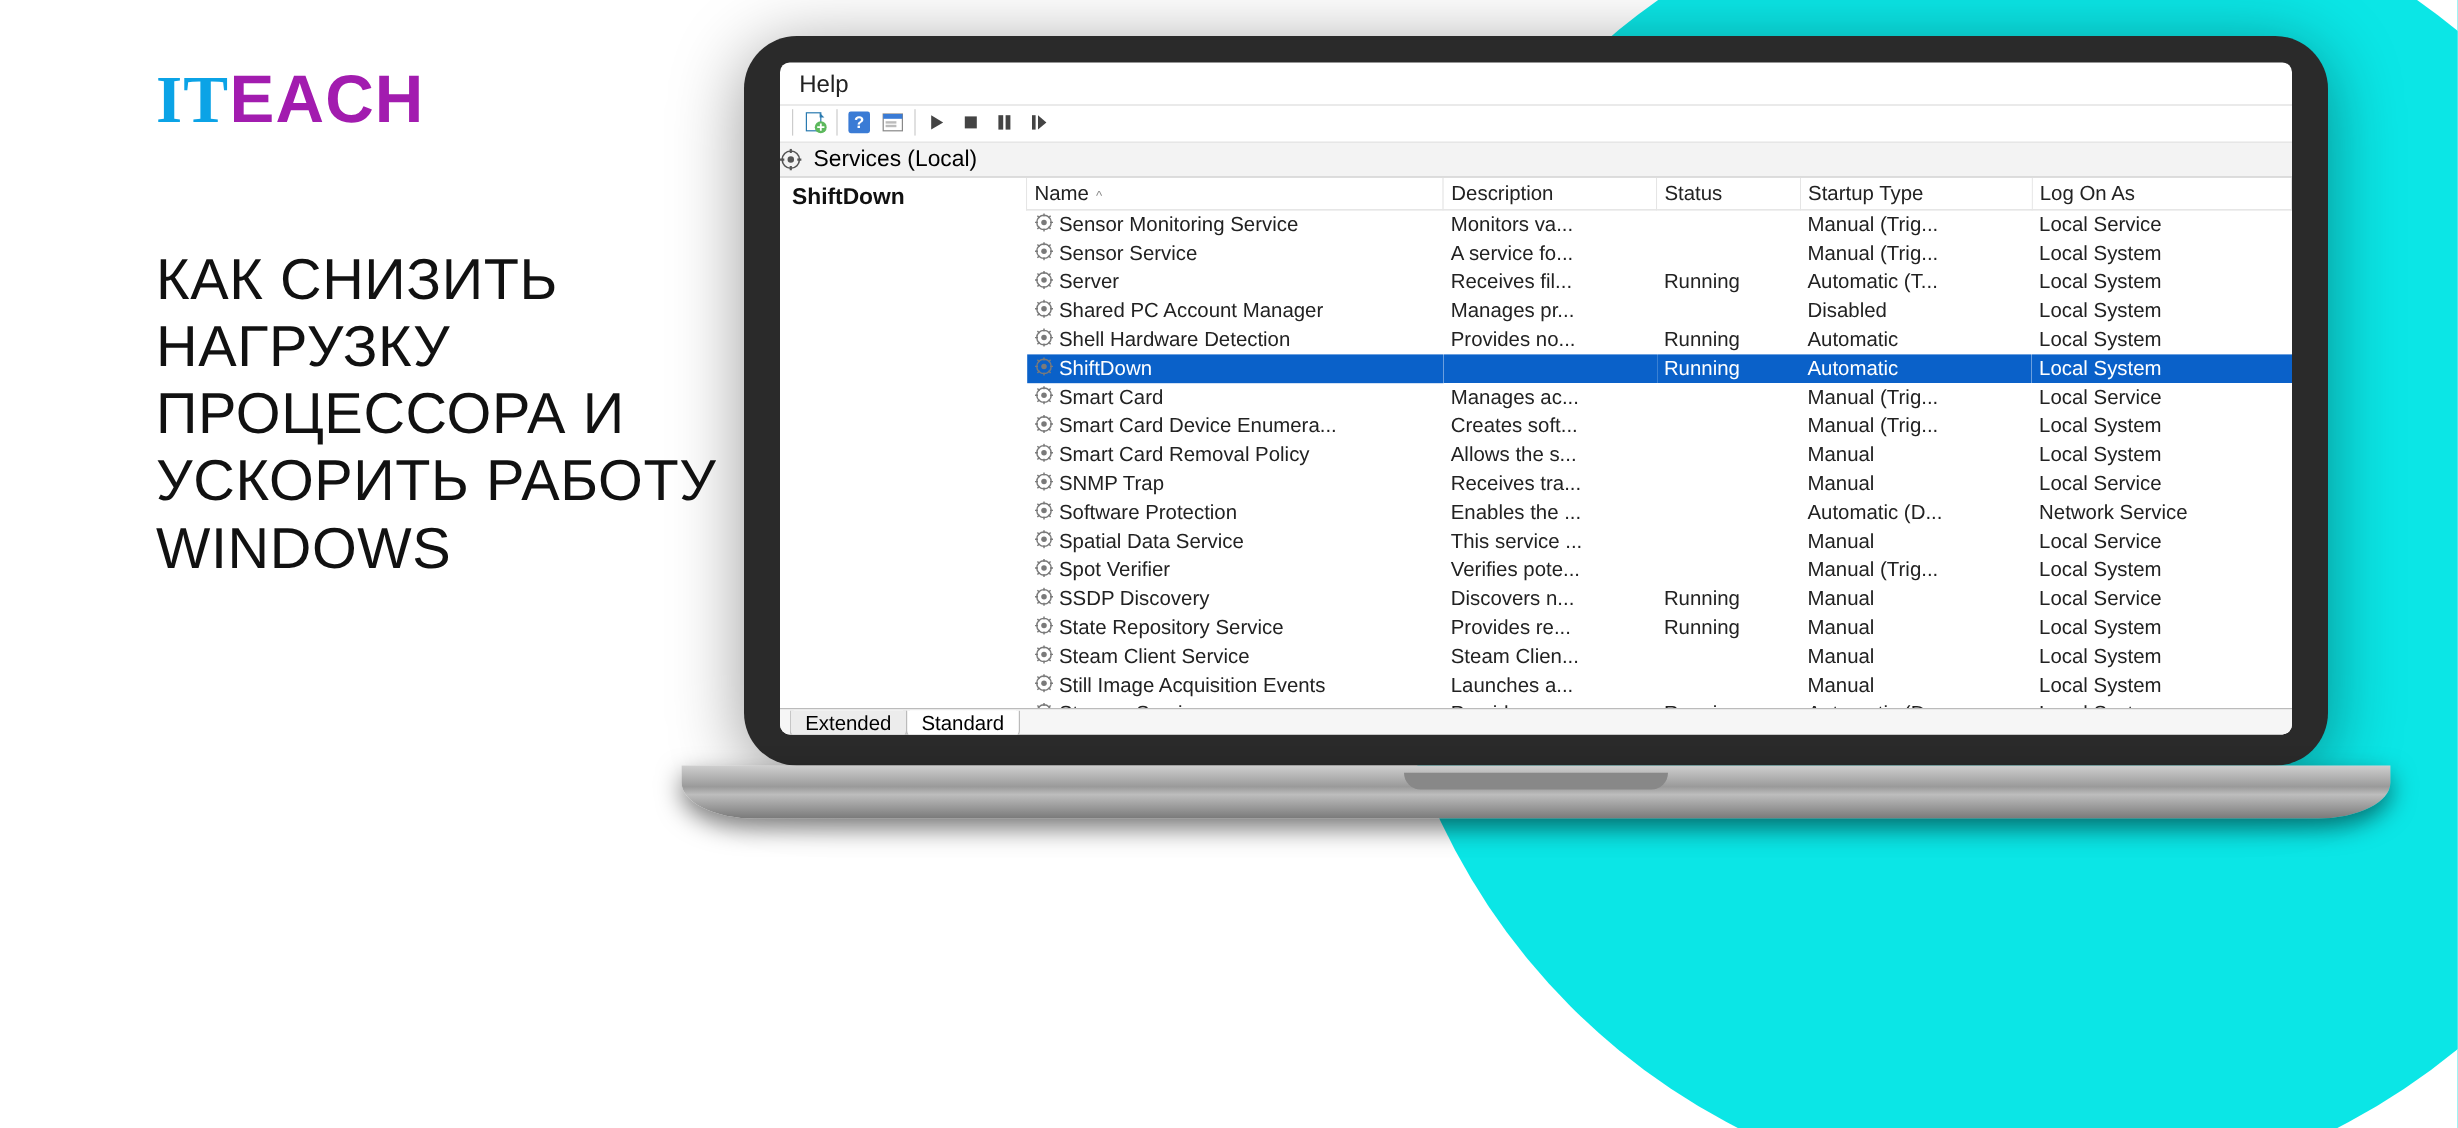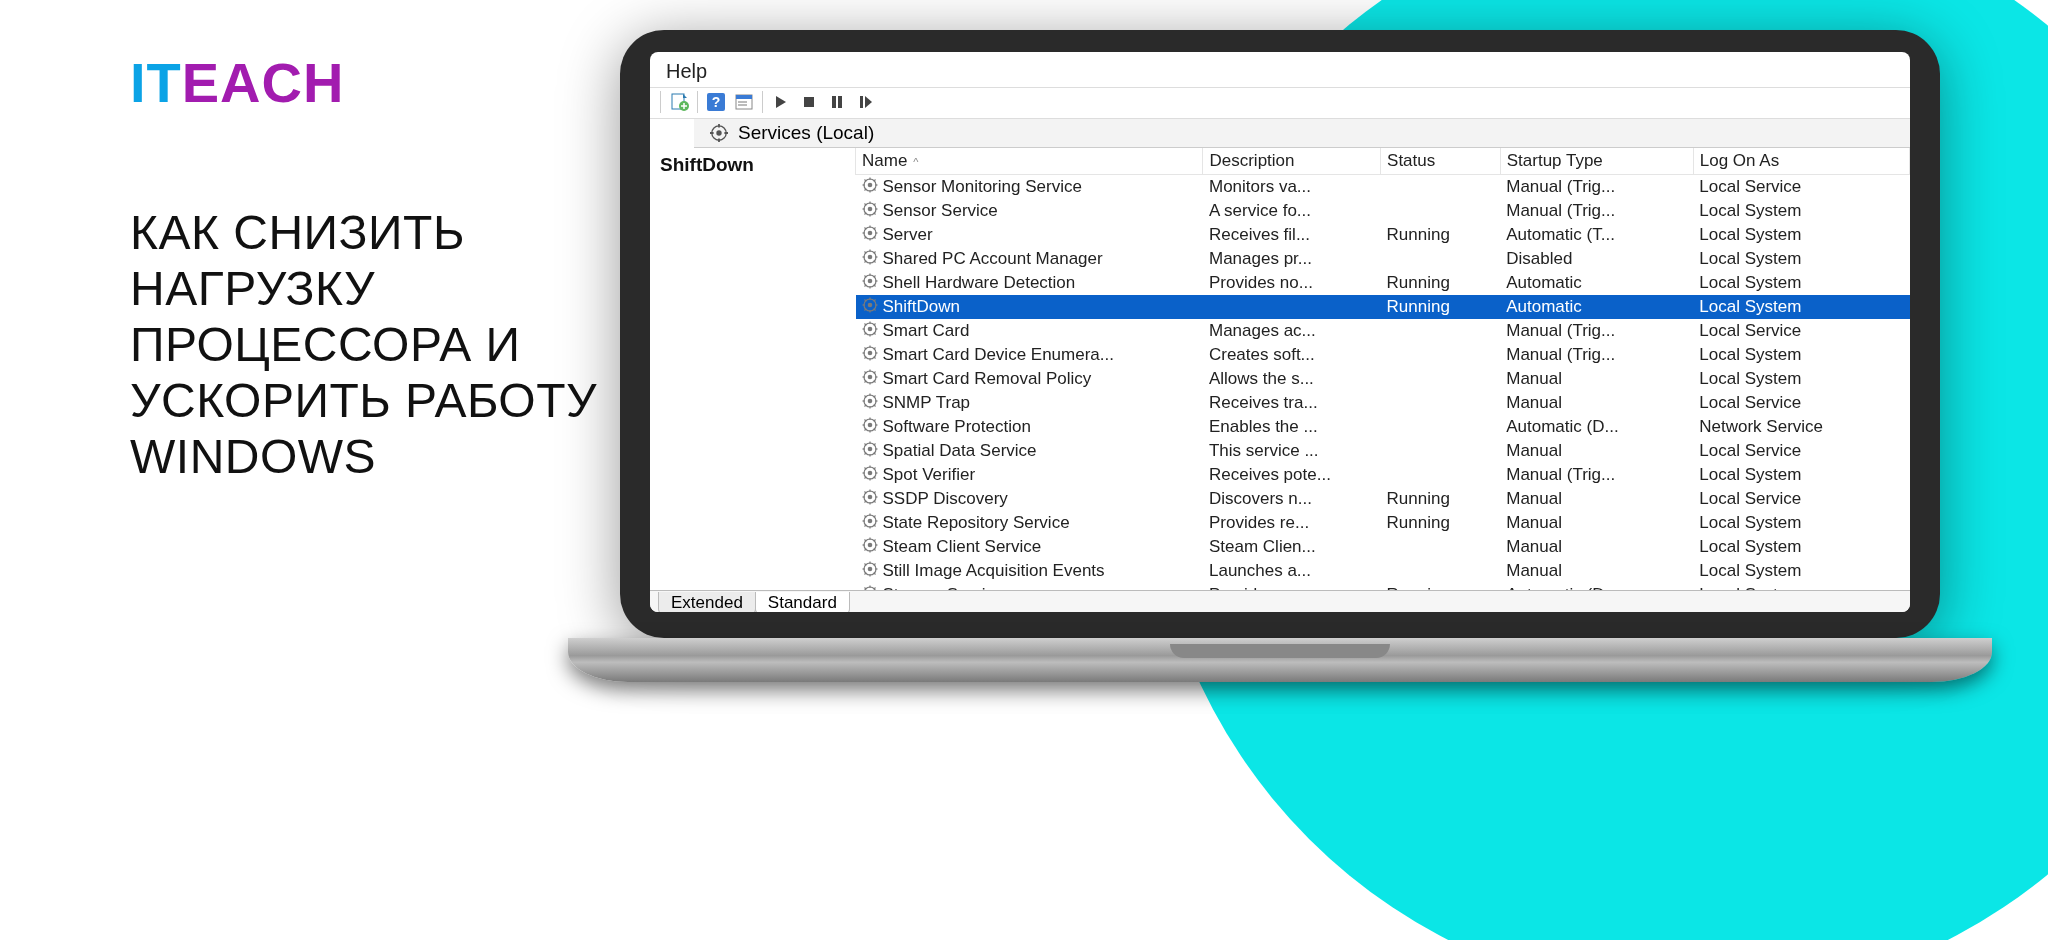--- a/index.html
+++ b/index.html
@@ -23,21 +23,21 @@
     z-index: 0;
   }
   .left-panel {
     position: absolute;
     left: 130px;
     top: 50px;
     width: 500px;
     z-index: 2;
   }
   .logo { font-size: 56px; font-weight: 900; letter-spacing: 1px; margin-bottom: 90px; }
-  .logo .blue { color: #0BA3E6; }
+  .logo .blue { color: #0BA3E6; font-family: Liberation Serif, serif; }
   .logo .black { color: #a21caf; }
   .headline {
     font-size: 48px;
     line-height: 56px;
     font-weight: 400;
     color: #111;
     font-family: "Segoe UI Light","Helvetica Neue",Arial,sans-serif;
     letter-spacing: 0.5px;
   }
   
@@ -77,21 +77,21 @@
   .menubar span { padding: 2px 6px; display:inline-block; }
   .toolbar {
     display:flex; align-items:center; gap:4px; padding:2px 8px 4px 8px;
     border-top:1px solid #ddd; border-bottom:1px solid #ddd;
   }
   .toolbar .sep { width:1px; height:22px; background:#ccc; margin:0 2px;}
   .toolbar .btn { width:24px; height:24px; display:flex; align-items:center; justify-content:center; border:1px solid transparent; }
   .toolbar svg { display:block; }
   .nav-row {
     background:#f3f3f3; border-bottom:1px solid #ccc;
-    padding:3px 16px; display:flex; align-items:center; gap:10px; font-size:19px;margin-left:44px;
+    padding:3px 0; display:flex; align-items:center; gap:10px; font-size:19px;
   }
   .nav-row .gear-icon { width:18px; height:18px; }
   .body-split { display:flex; height: calc(100% - 118px); }
   .left-title { width:205px; padding:6px 10px; font-weight:700; font-size:19px; color:#111; }
   .grid-wrap { flex:1; overflow:hidden; display:flex; flex-direction:column; }
   .grid {
     flex:1; overflow:auto; font-size:17px; color:#222;
   }
   .grid table { border-collapse:collapse; width:100%; table-layout:fixed; }
   .grid th {
@@ -502,21 +502,21 @@
                             <line x1="0.5" y1="8" x2="3" y2="8"></line>
                             <line x1="13" y1="8" x2="15.5" y2="8"></line>
                             <line x1="2.5" y1="2.5" x2="4.3" y2="4.3"></line>
                             <line x1="11.7" y1="11.7" x2="13.5" y2="13.5"></line>
                             <line x1="2.5" y1="13.5" x2="4.3" y2="11.7"></line>
                             <line x1="11.7" y1="4.3" x2="13.5" y2="2.5"></line>
                           </g>
                         </svg></span>
                       <span>Spot Verifier</span>
                     </td>
-                    <td>Receives pote...</td>
+                    <td>Verifies pote...</td>
                     <td></td>
                     <td>Manual (Trig...</td>
                     <td>Local System</td>
                   </tr>
                   <tr>
                     <td class="namecell">
                       <span><svg class="svc-icon" viewBox="0 0 16 16">
                           <circle cx="8" cy="8" r="6" fill="none" stroke="#7a7a7a" stroke-width="1.2"></circle>
                           <circle cx="8" cy="8" r="2.3" fill="#7a7a7a"></circle>
                           <g stroke="#7a7a7a" stroke-width="1.2">

